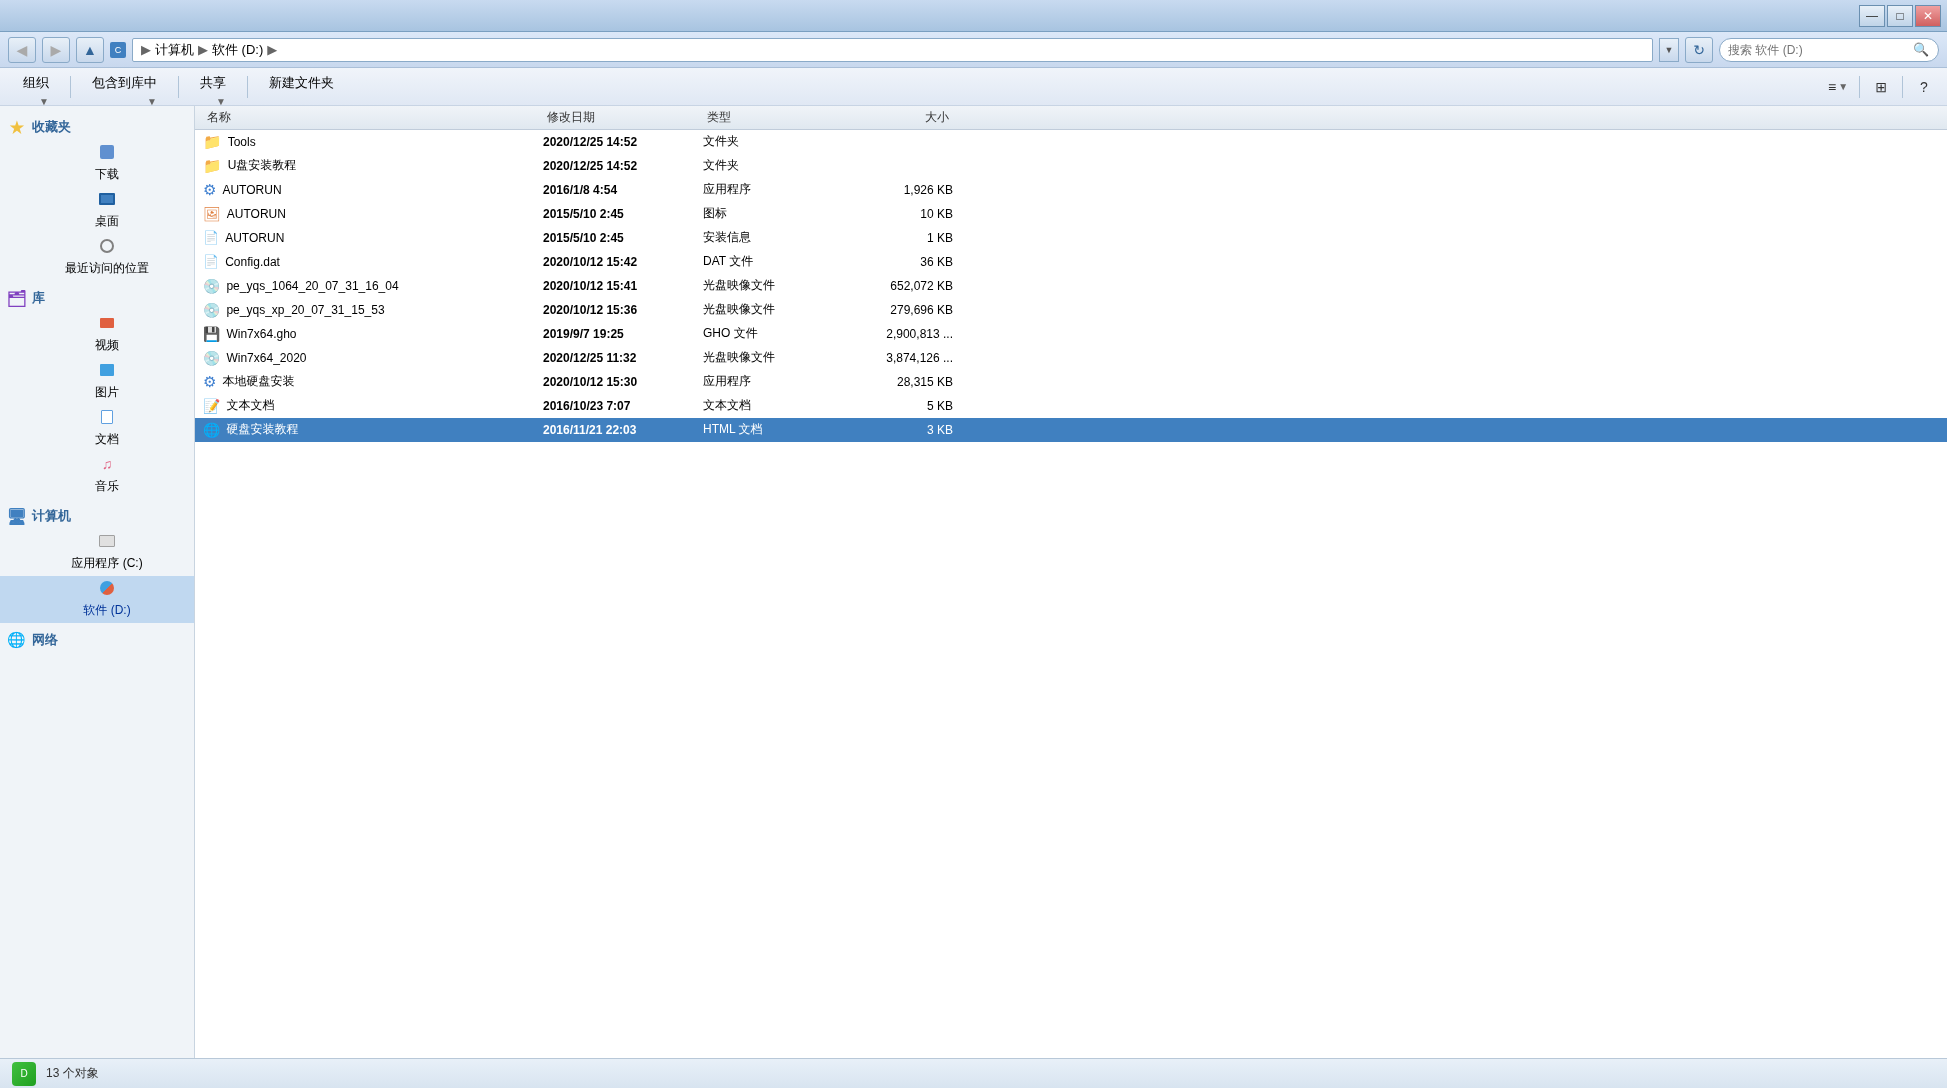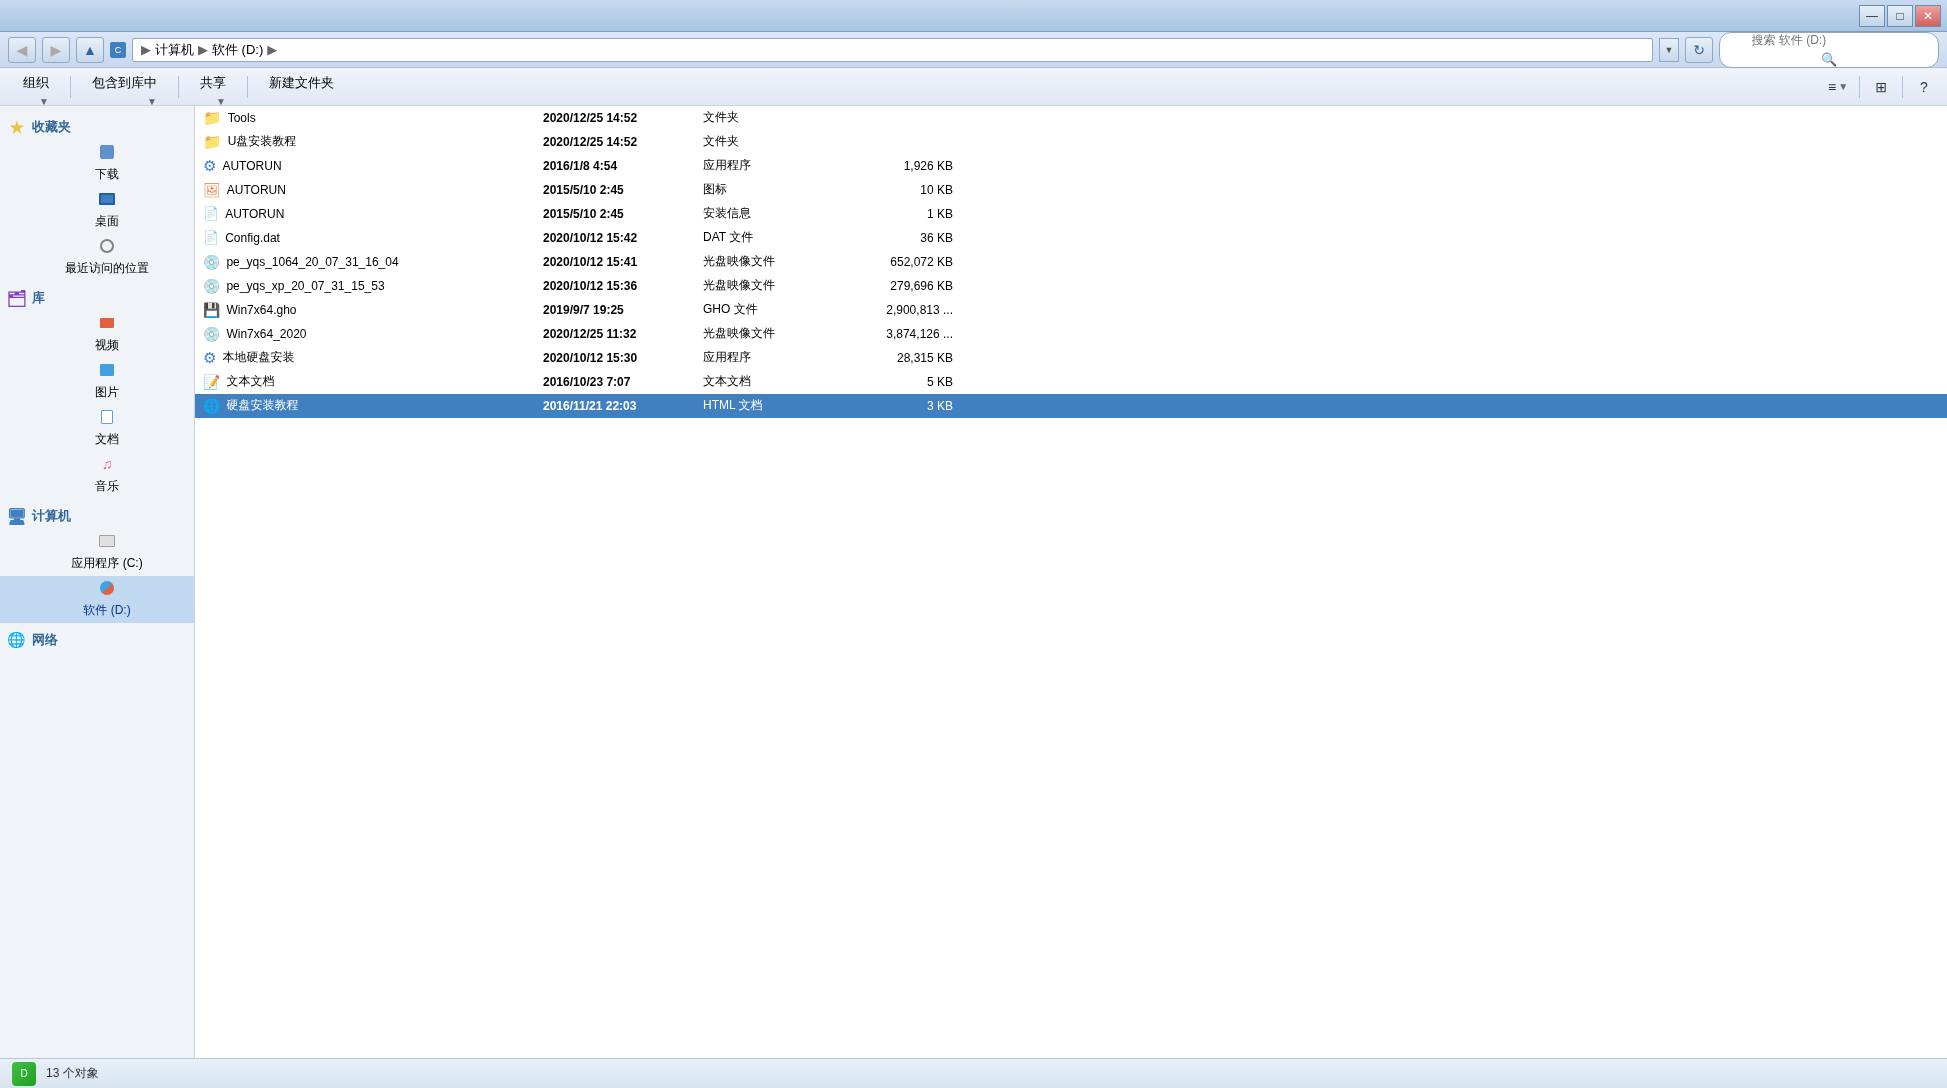--- a/index.html
+++ b/index.html
@@ -112,29 +112,28 @@
       border-radius: 3px;
       display: flex;
       align-items: center;
       justify-content: center;
       cursor: pointer;
       font-size: 14px;
       color: #336699;
     }
     .search-box {
       width: 220px;
-      height: 36px;
+      height: 24px;
       border: 1px solid #8aaac8;
       border-radius: 12px;
       display: flex;
       align-items: center;
       padding: 0 8px;
       background: #fff;
       gap: 4px;
-      flex-direction: column;
     }
     .search-input {
       flex: 1;
       border: none;
       outline: none;
       font-size: 12px;
       color: #999;
       background: transparent;
     }
     .search-icon { color: #666; font-size: 13px; }
@@ -574,20 +573,26 @@
         <div class="sidebar-header-icon">
           <span class="icon-network">🌐</span>
         </div>
         <span>网络</span>
       </div>
     </div>
   </div>
 
   <div class="file-area">
 
+    <div class="file-list-header">
+      <div class="col-header col-name">名称</div>
+      <div class="col-header col-date">修改日期</div>
+      <div class="col-header col-type">类型</div>
+      <div class="col-header col-size">大小</div>
+    </div>
 
     <div class="file-list" id="file-list-container">
     <div class="file-row">
       <div class="file-cell cell-name">
         <span class="ft-folder">📁</span>
         <span>Tools</span>
       </div>
       <div class="file-cell cell-date">2020/12/25 14:52</div>
       <div class="file-cell cell-type">文件夹</div>
       <div class="file-cell cell-size"></div>

